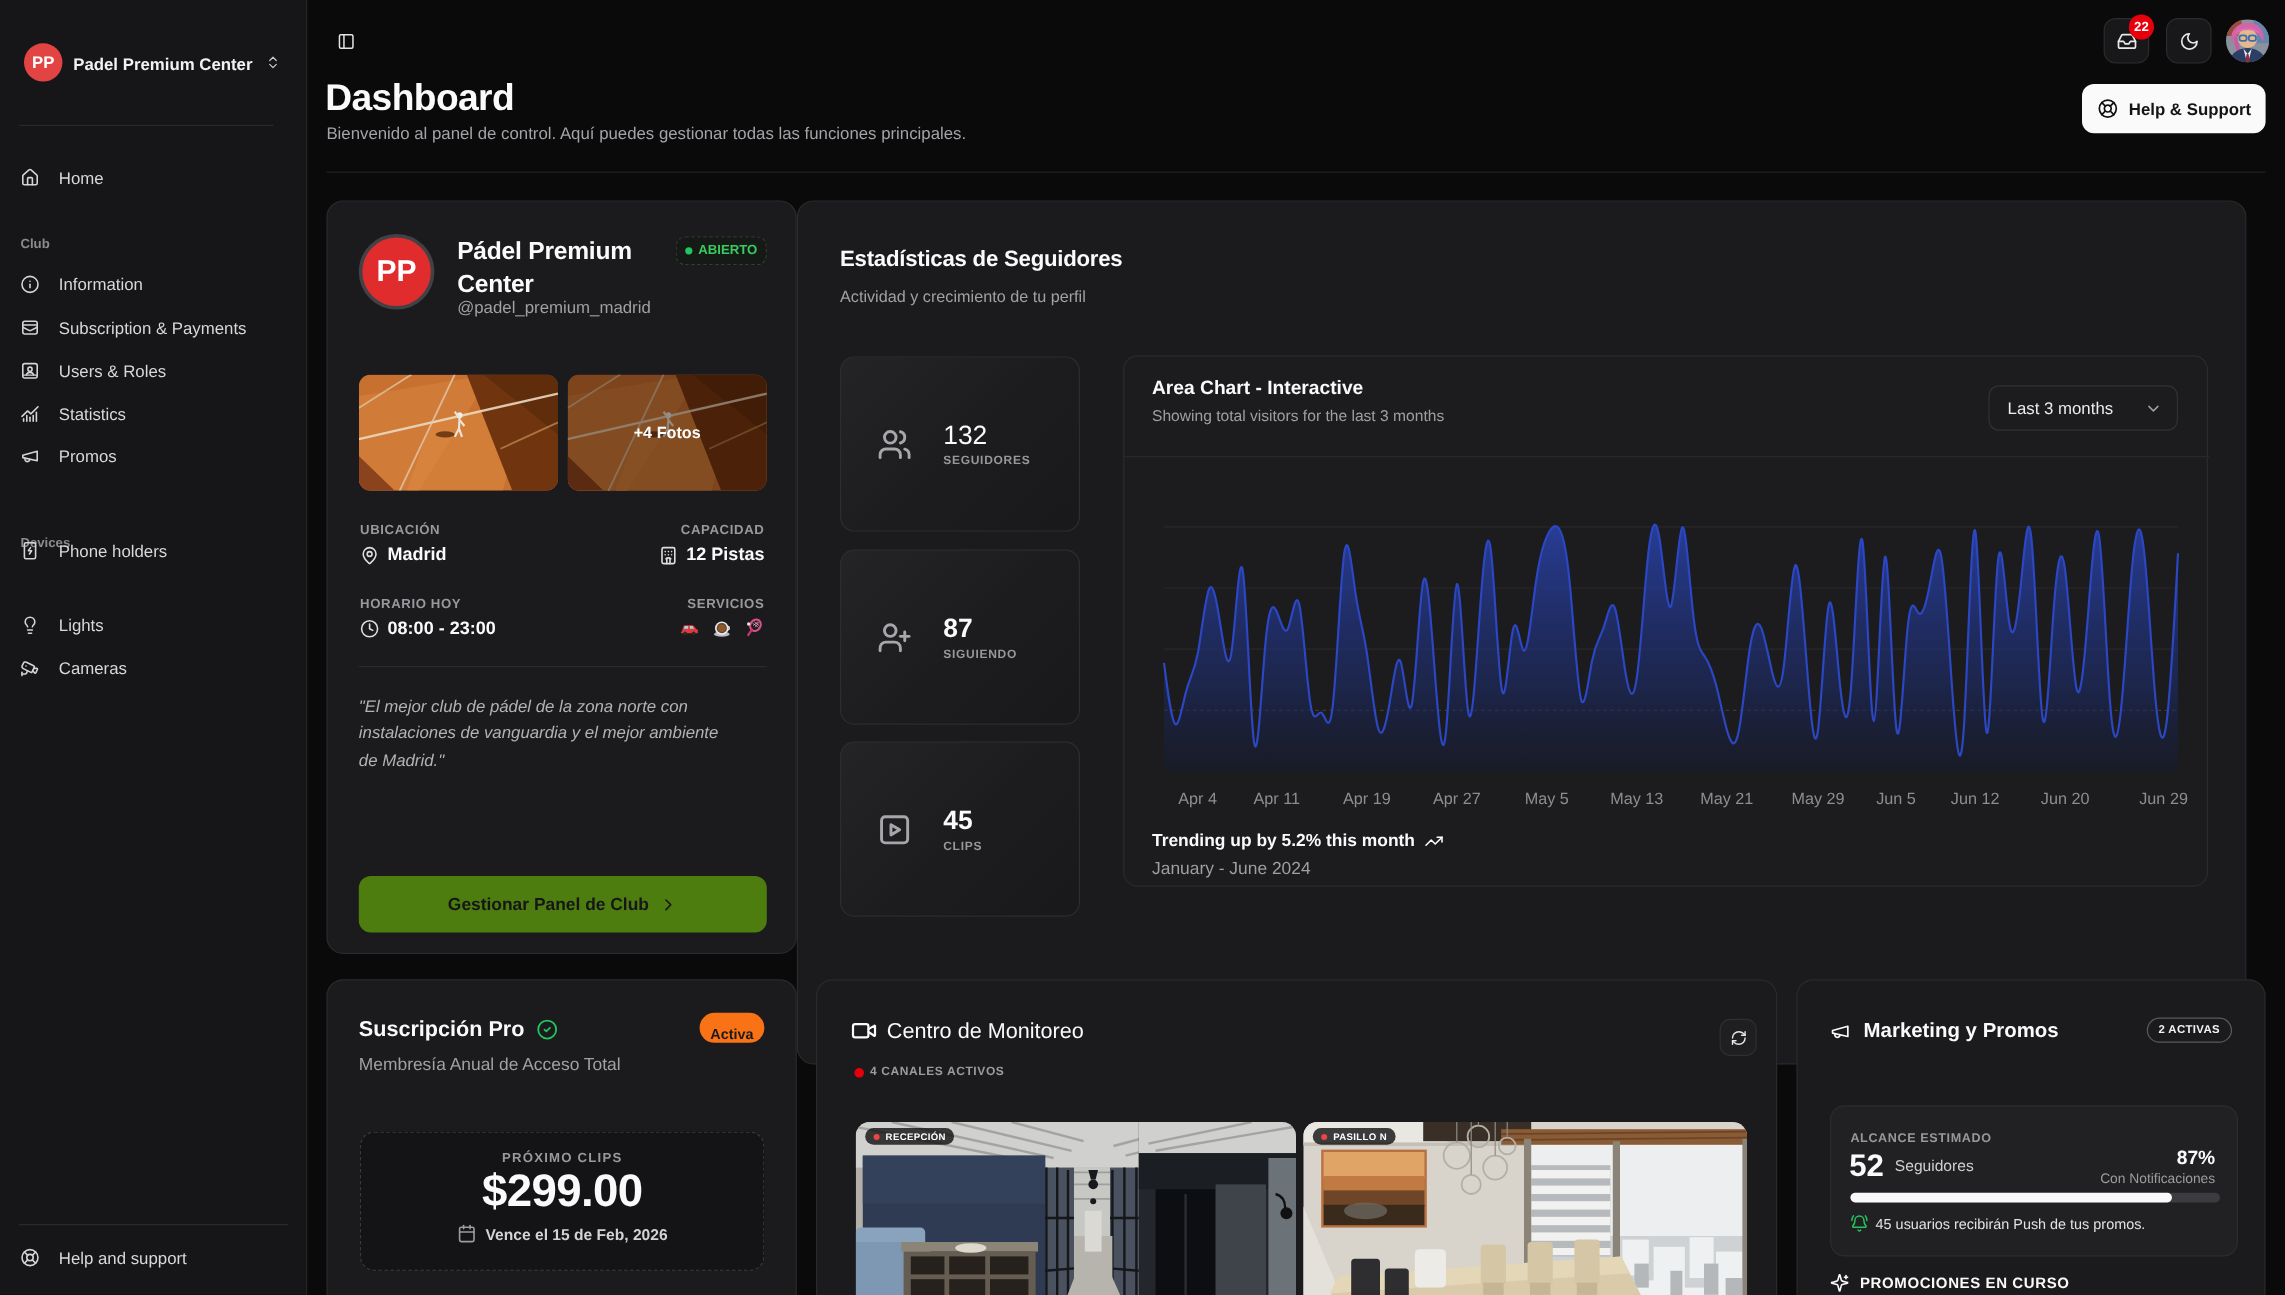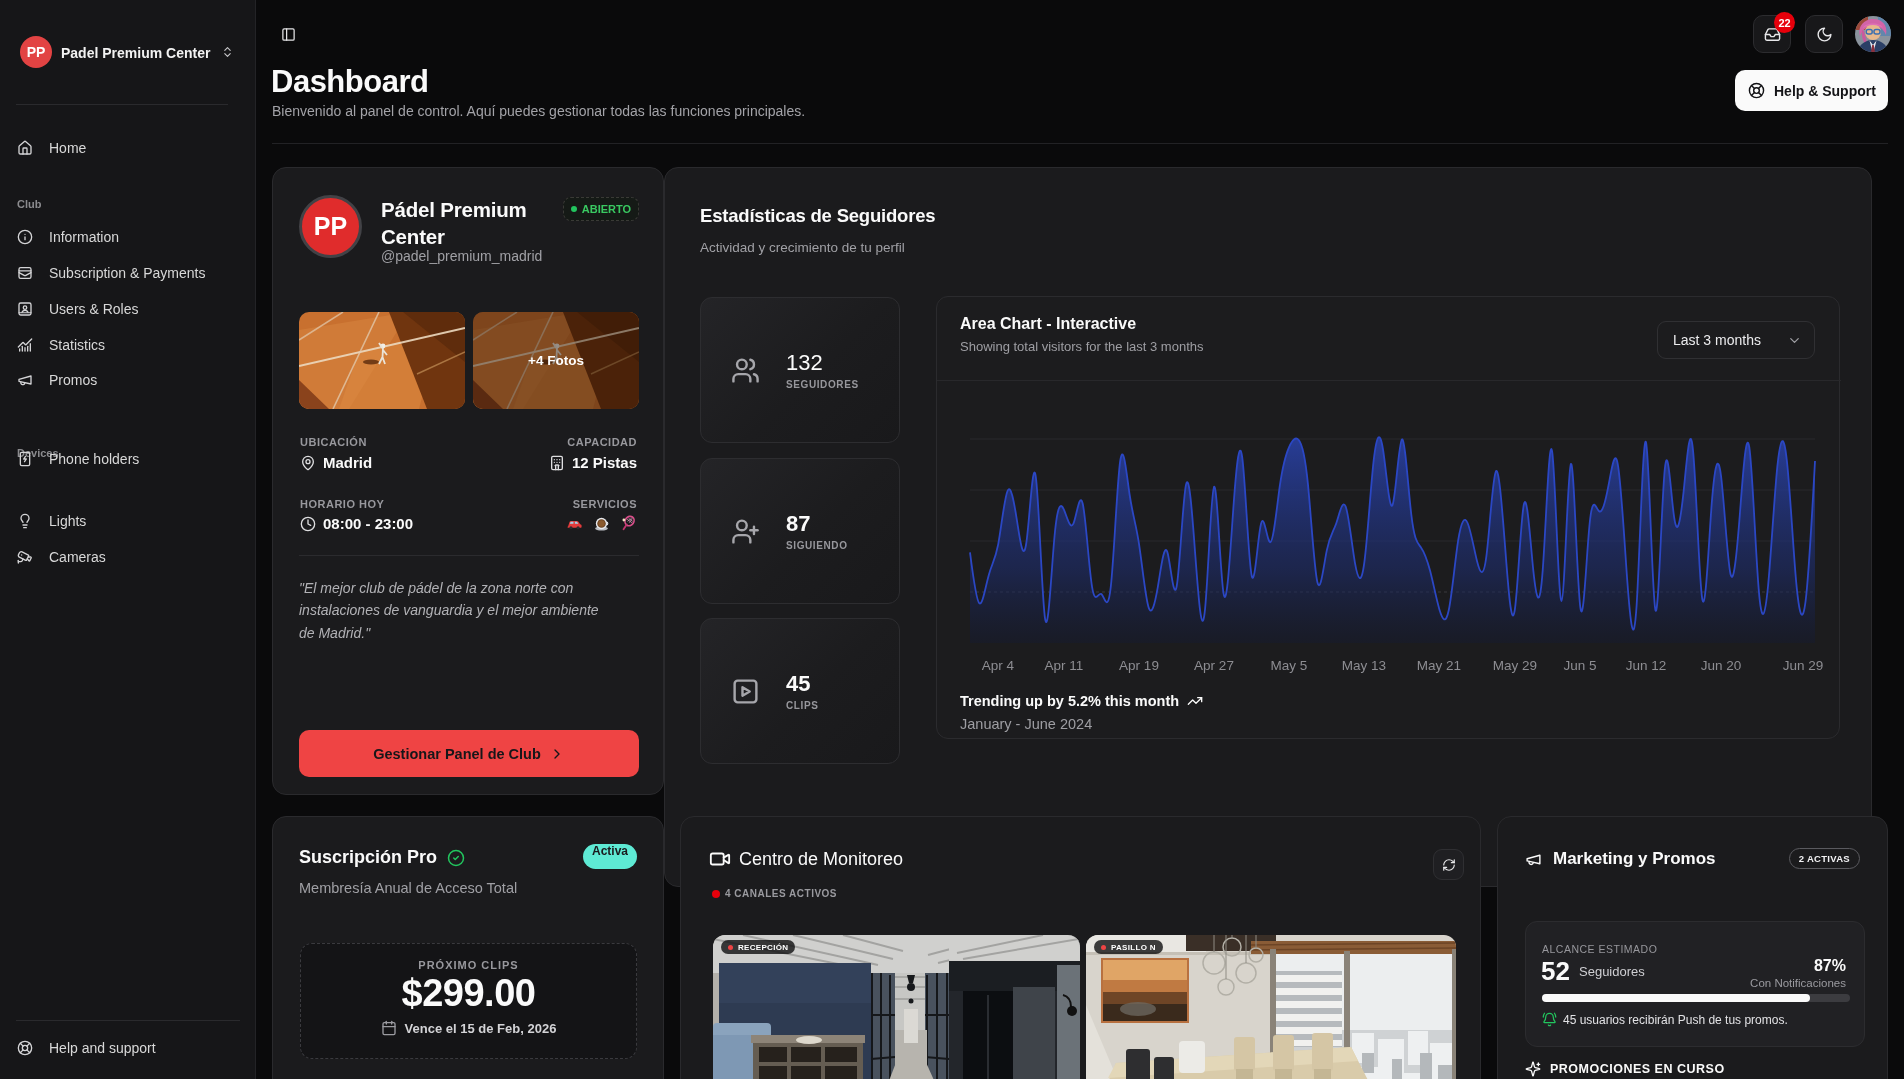--- a/index.html
+++ b/index.html
@@ -278,21 +278,21 @@
         <ellipse cx="13.5" cy="8.5" rx="6" ry="7" transform="rotate(35 13.5 8.5)" fill="none" stroke="#d84f8a" stroke-width="2.4"></ellipse>
         <path d="M10 6 l7 5 M12 4.5 l6 4.5 M10.5 9 l6-4.5 M13 11 l4.5-6" stroke="#e8a8c6" stroke-width="0.9"></path>
         <path d="M9.5 13.5 L5 20" stroke="#c2356e" stroke-width="2.6" stroke-linecap="round"></path>
         <circle cx="5.5" cy="7" r="2" fill="#f3e3c3"></circle>
       </svg>
   </div>
 
   <div class="abs" style="left:26px; top:387px; width:340px; height:1px; background:#2b2b2e;"></div>
   <div class="abs" style="left:26px; top:409px; width:308px; font-size:14px; font-style:italic; color:#b2b2b6; line-height:22.3px;">"El mejor club de pádel de la zona norte con instalaciones de vanguardia y el mejor ambiente de Madrid."</div>
 
-  <div class="abs" style="left:26px; top:562px; width:340px; height:47px; background:#ef4444; border-radius:10px; display:flex; align-items:center; justify-content:center; gap:8px;">
+  <div class="abs" style="left:26px; top:562px; width:340px; height:47px; background:#4d7c0f; border-radius:10px; display:flex; align-items:center; justify-content:center; gap:8px;">
     <span style="color:#161619; font-size:14.5px; font-weight:700;">Gestionar Panel de Club</span>
     <svg class="ic" width="16" height="16" viewBox="0 0 24 24" fill="none" stroke="#161619" stroke-width="2" stroke-linecap="round" stroke-linejoin="round">
         <path d="m9 18 6-6-6-6"></path>
       </svg>
   </div>
 </div>
 <div id="cardB" class="card" style="left:664px; top:167px; width:1208px; height:720px;">
   <div class="abs" style="left:35px; top:37px; font-size:18.5px; font-weight:700; letter-spacing:-0.2px;">Estadísticas de Seguidores</div>
   <div class="abs" style="left:35px; top:72px; font-size:13.5px; color:#a0a0a5;">Actividad y crecimiento de tu perfil</div>
 
@@ -381,21 +381,21 @@
     <div class="abs" style="left:23px; top:419px; font-size:14.5px; color:#9e9ea3;">January - June 2024</div>
   </div>
 </div>
 <div id="cardC" class="card" style="left:272px; top:816px; width:392px; height:330px;">
   <div class="abs" style="left:26px; top:30px; font-size:18px; font-weight:700; display:flex; align-items:center; gap:10px;">Suscripción Pro
     <svg class="ic" width="18" height="18" viewBox="0 0 24 24" fill="none" stroke="#22c55e" stroke-width="2" stroke-linecap="round" stroke-linejoin="round">
         <circle cx="12" cy="12" r="10"></circle>
         <path d="m9 12 2 2 4-4"></path>
       </svg>
   </div>
-  <div class="abs" style="right:26px; top:27px; height:25px; background:#5eead4; border-radius:13px; display:flex; align-items:flex-start; padding:0 9px;">
+  <div class="abs" style="right:26px; top:27px; height:25px; background:#f97316; border-radius:13px; display:flex; align-items:flex-end; padding:0 9px;">
     <span style="color:#1a1a1d; font-size:12px; font-weight:700;">Activa</span>
   </div>
   <div class="abs" style="left:26px; top:63px; font-size:14.5px; color:#a0a0a5;">Membresía Anual de Acceso Total</div>
   <div class="abs" style="left:27px; top:126px; width:337px; height:116px; background:#141416; border:1.5px dashed #3a3a3e; border-radius:12px; text-align:center;">
     <div style="margin-top:15px; font-size:11px; font-weight:700; letter-spacing:1px; color:#98989d;">PRÓXIMO CLIPS</div>
     <div style="margin-top:1px; font-size:38px; font-weight:700; letter-spacing:-0.5px;">$299.00</div>
     <div style="margin-top:5px; display:flex; align-items:center; justify-content:center; gap:8px;">
       <svg class="ic" width="16" height="16" viewBox="0 0 24 24" fill="none" stroke="#9c9ca1" stroke-width="2" stroke-linecap="round" stroke-linejoin="round">
           <path d="M8 2v4"></path>
           <path d="M16 2v4"></path>
@@ -593,21 +593,21 @@
     <svg class="ic" width="17" height="17" viewBox="0 0 24 24" fill="none" stroke="#fafafa" stroke-width="2" stroke-linecap="round" stroke-linejoin="round">
         <path d="m3 11 18-5v12L3 14v-3z"></path>
         <path d="M11.6 16.8a3 3 0 1 1-5.8-1.6"></path>
       </svg>
     <span style="font-size:17px; font-weight:700;">Marketing y Promos</span>
   </div>
   <div class="abs" style="right:27px; top:31px; height:21px; border:1px solid #5a5a5f; border-radius:11px; display:flex; align-items:center; padding:0 9px;">
     <span style="font-size:9.5px; font-weight:700; letter-spacing:0.3px; color:#f2f2f4;">2 ACTIVAS</span>
   </div>
   <div class="abs" style="left:27px; top:104px; width:340px; height:126px; background:#212124; border:1px solid #2c2c2f; border-radius:12px;">
-    <div class="abs" style="left:16px; top:17px;"><span style="font-size:10.5px; font-weight:400; letter-spacing:0.5px; color:#97979c;">ALCANCE ESTIMADO</span></div>
+    <div class="abs" style="left:16px; top:17px;"><span style="font-size:10.5px; font-weight:700; letter-spacing:0.5px; color:#97979c;">ALCANCE ESTIMADO</span></div>
     <div class="abs" style="left:15px; top:34px; font-size:26px; font-weight:700;">52</div>
     <div class="abs" style="left:53px; top:42px; font-size:13px; color:#cfcfd3;">Seguidores</div>
     <div class="abs" style="right:18px; top:35px; font-size:16px; font-weight:700; text-align:right;">87%</div>
     <div class="abs" style="right:18px; top:55px; font-size:11.5px; color:#9b9ba0; text-align:right;">Con Notificaciones</div>
     <div class="abs" style="left:16px; top:72px; width:308px; height:8px; background:#3c3c40; border-radius:4px;">
       <div style="width:87%; height:8px; background:#fafafa; border-radius:4px;"></div>
     </div>
     <div class="abs" style="left:16px; top:90px; display:flex; align-items:center; gap:6px;">
       <svg class="ic" width="15" height="15" viewBox="0 0 24 24" fill="none" stroke="#22c55e" stroke-width="2" stroke-linecap="round" stroke-linejoin="round">
           <path d="M10.268 21a2 2 0 0 0 3.464 0"></path>

